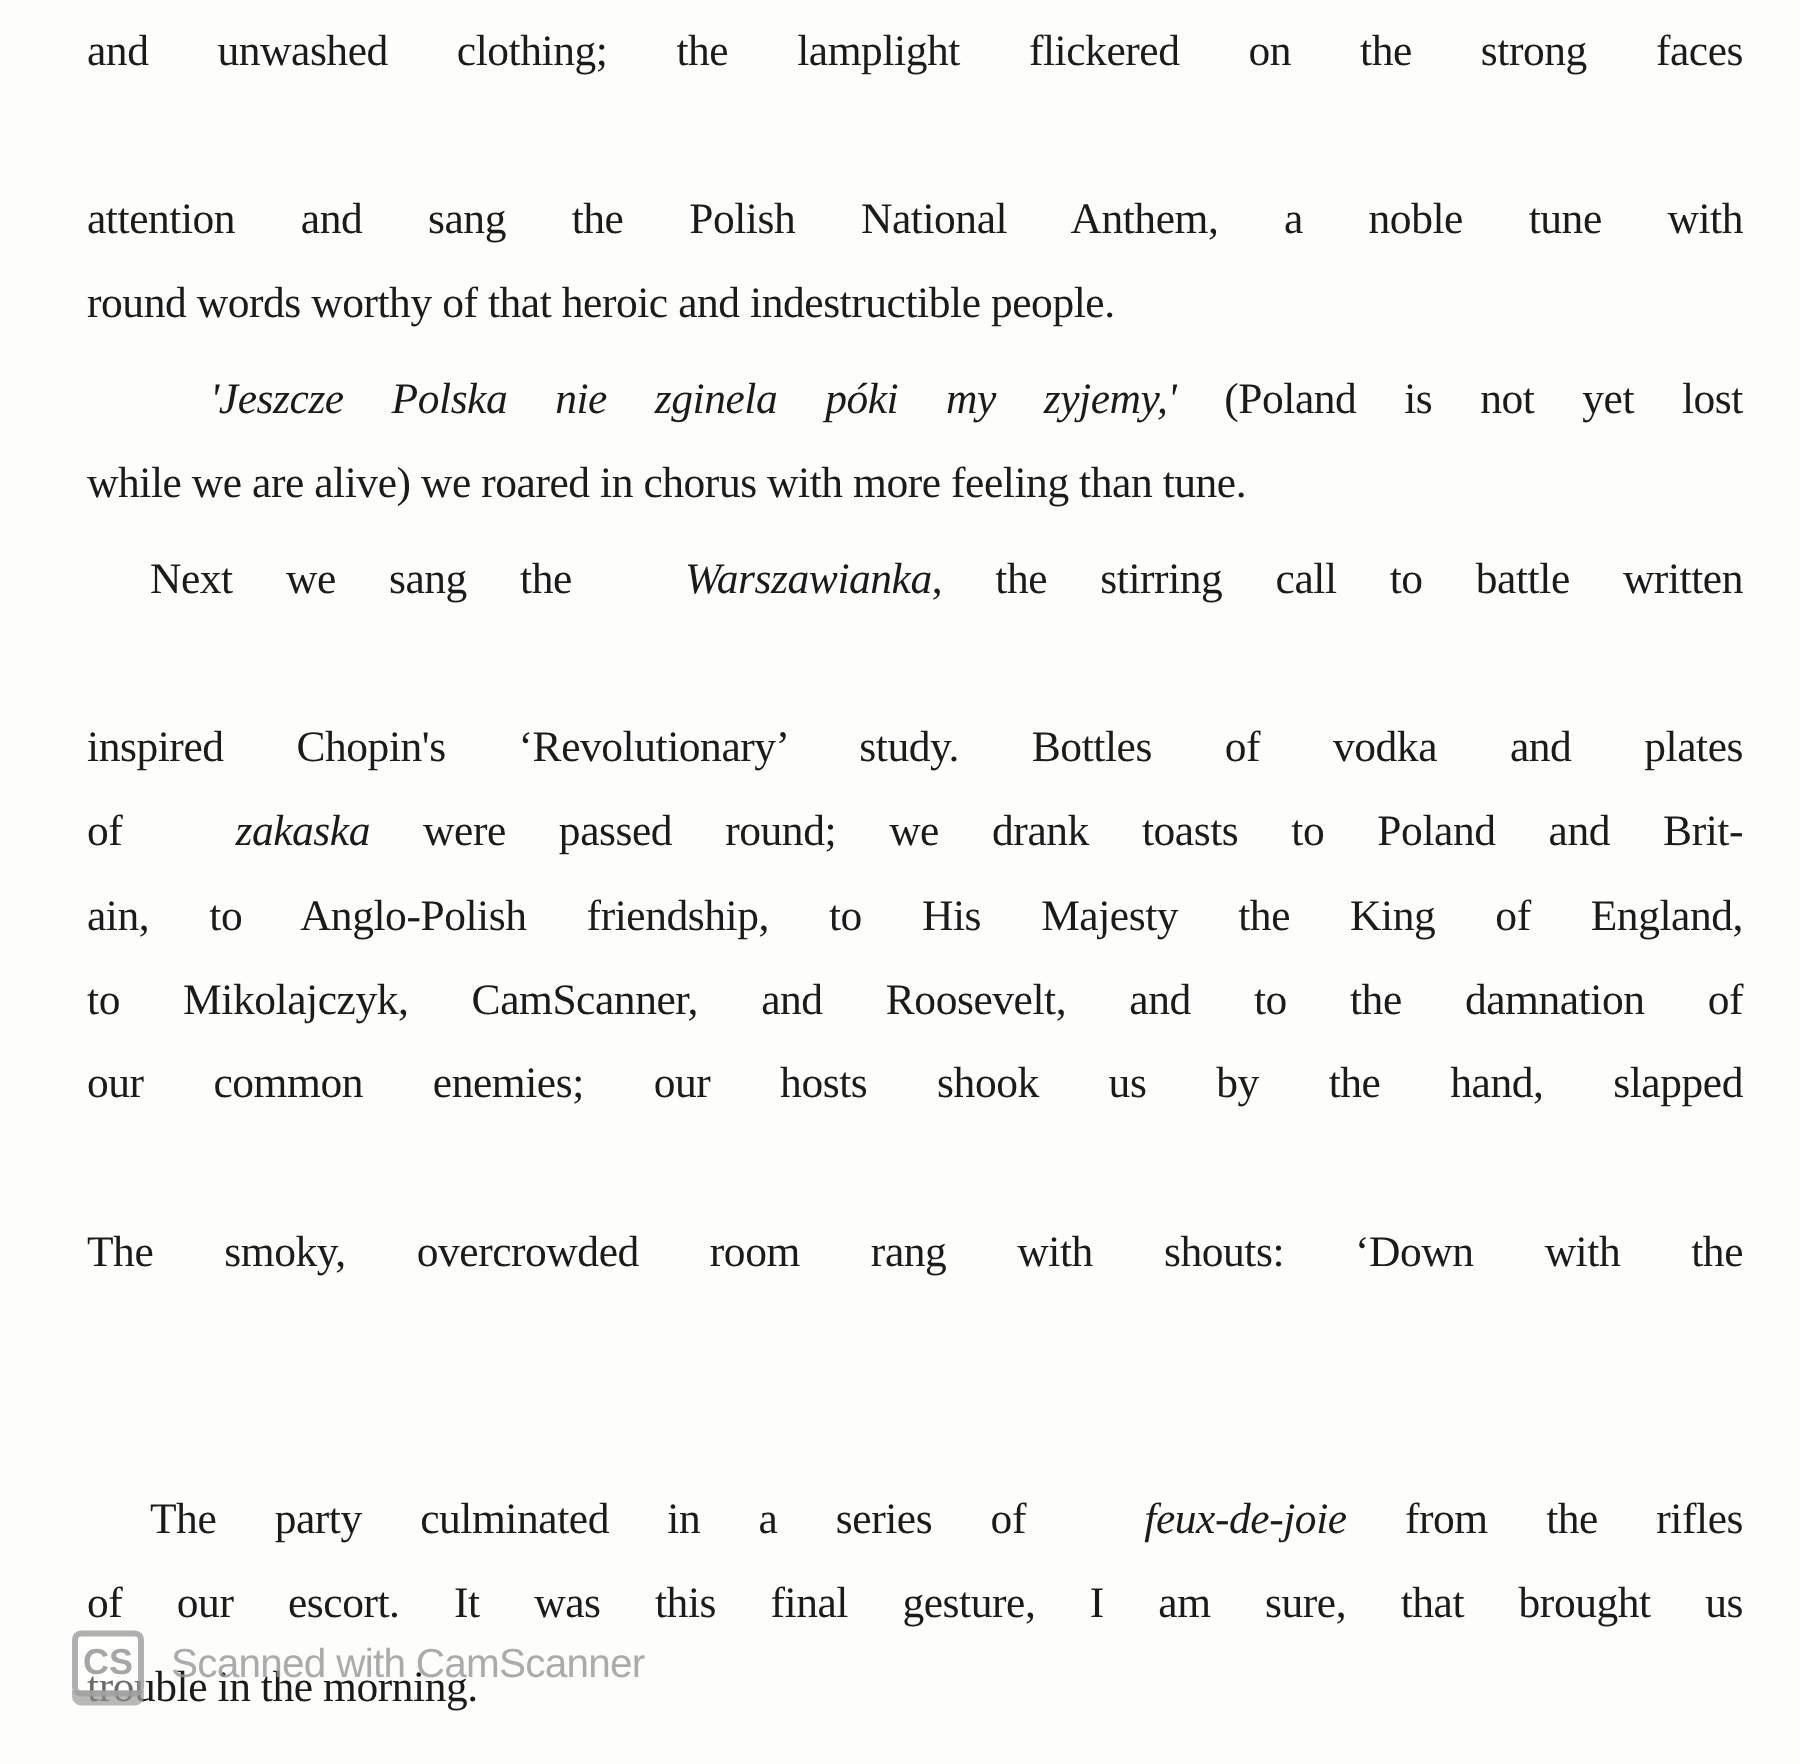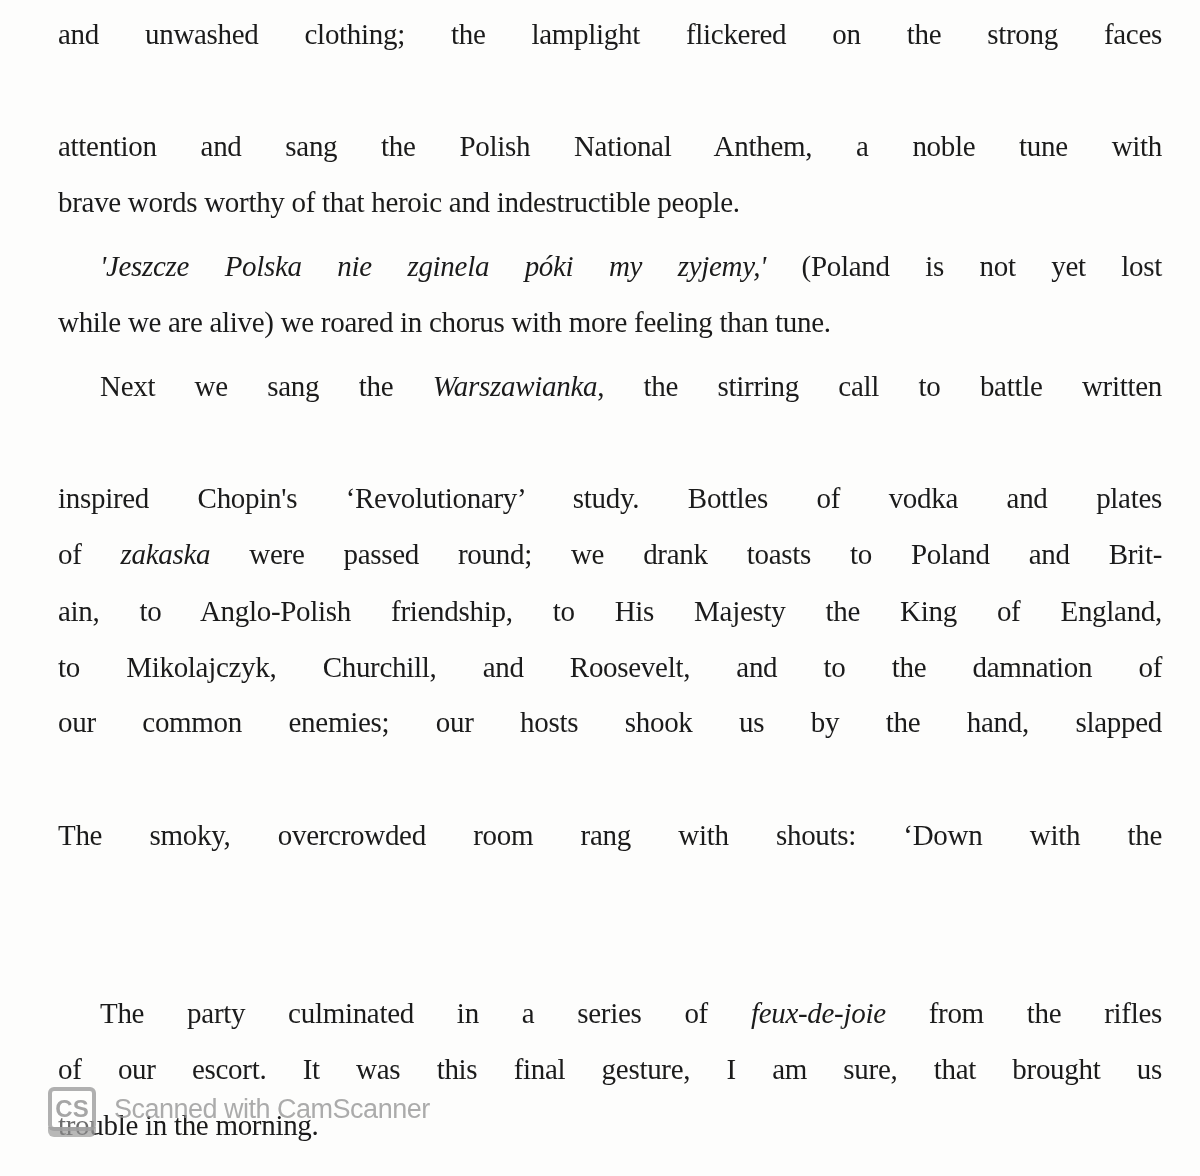--- a/index.html
+++ b/index.html
@@ -36,20 +36,21 @@
   }
   .line.indent {
     left: 100px;
     width: 1062px;
   }
   .line.last {
     text-align-last: left;
   }
   .line em {
     font-style: italic;
+    margin-left: 40px;
   }
   .watermark {
     position: absolute;
     left: 48px;
     top: 1083px;
     height: 52px;
     display: flex;
     align-items: center;
     pointer-events: none;
   }
@@ -85,36 +86,36 @@
     letter-spacing: -0.5px;
   }
 </style>
 </head>
 <body>
 
 <div class="page">
 
   <div class="line" style="top:12px">and unwashed clothing; the lamplight flickered on the strong faces</div>
   <div class="line" style="top:124px">attention and sang the Polish National Anthem, a noble tune with</div>
-  <div class="line last" style="top:180px">brave words worthy of that heroic and indestructible people.</div>
+  <div class="line last" style="top:180px">round words worthy of that heroic and indestructible people.</div>
 
   <div class="line indent" style="top:244px">
     <em>'Jeszcze Polska nie zginela póki my zyjemy,'</em><span> (Poland is not yet lost</span>
   </div>
   <div class="line last" style="top:300px">while we are alive) we roared in chorus with more feeling than tune.</div>
 
   <div class="line indent" style="top:364px">
     <span>Next we sang the </span><em>Warszawianka</em><span>, the stirring call to battle written</span>
   </div>
   <div class="line" style="top:476px">inspired Chopin's ‘Revolutionary’ study. Bottles of vodka and plates</div>
   <div class="line" style="top:532px">
     <span>of </span><em>zakaska</em><span> were passed round; we drank toasts to Poland and Brit-</span>
   </div>
   <div class="line" style="top:589px">ain, to Anglo-Polish friendship, to His Majesty the King of England,</div>
-  <div class="line" style="top:645px">to Mikolajczyk, Churchill, and Roosevelt, and to the damnation of</div>
+  <div class="line" style="top:645px">to Mikolajczyk, CamScanner, and Roosevelt, and to the damnation of</div>
   <div class="line" style="top:700px">our common enemies; our hosts shook us by the hand, slapped</div>
   <div class="line" style="top:813px">The smoky, overcrowded room rang with shouts: ‘Down with the</div>
 
   <div class="line indent" style="top:991px">
     <span>The party culminated in a series of </span><em>feux-de-joie</em><span> from the rifles</span>
   </div>
   <div class="line" style="top:1047px">of our escort. It was this final gesture, I am sure, that brought us</div>
   <div class="line last" style="top:1103px">trouble in the morning.</div>
 
   <div class="watermark">

